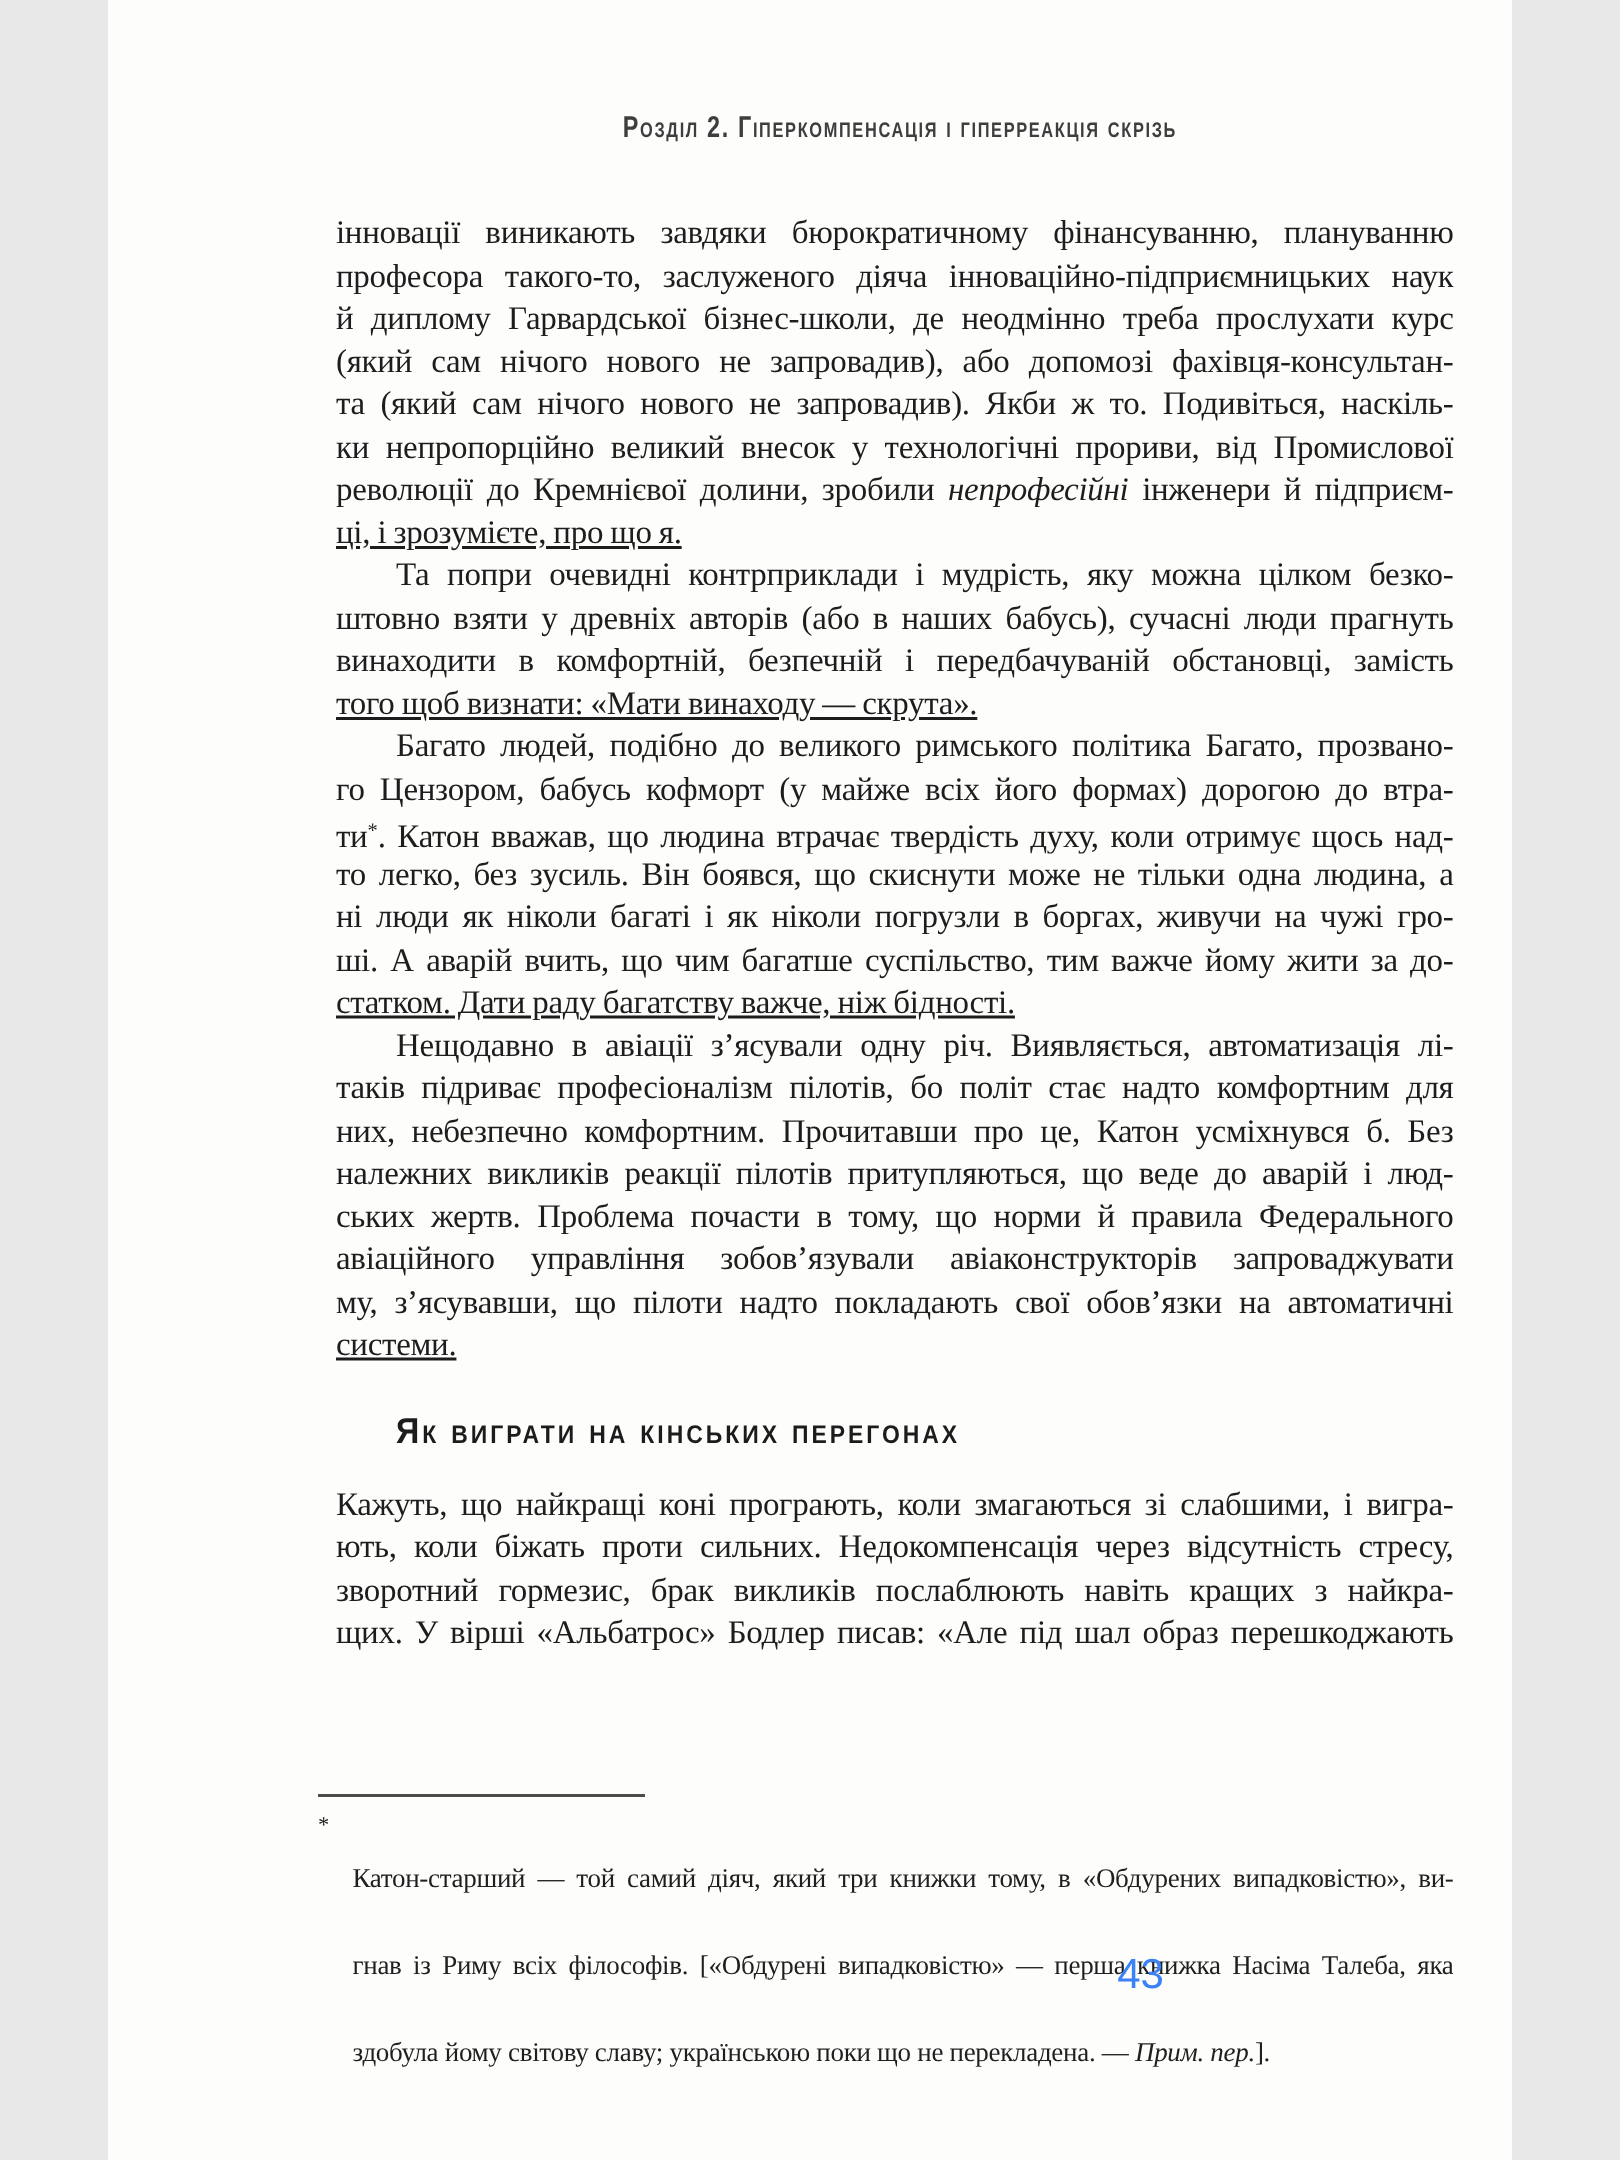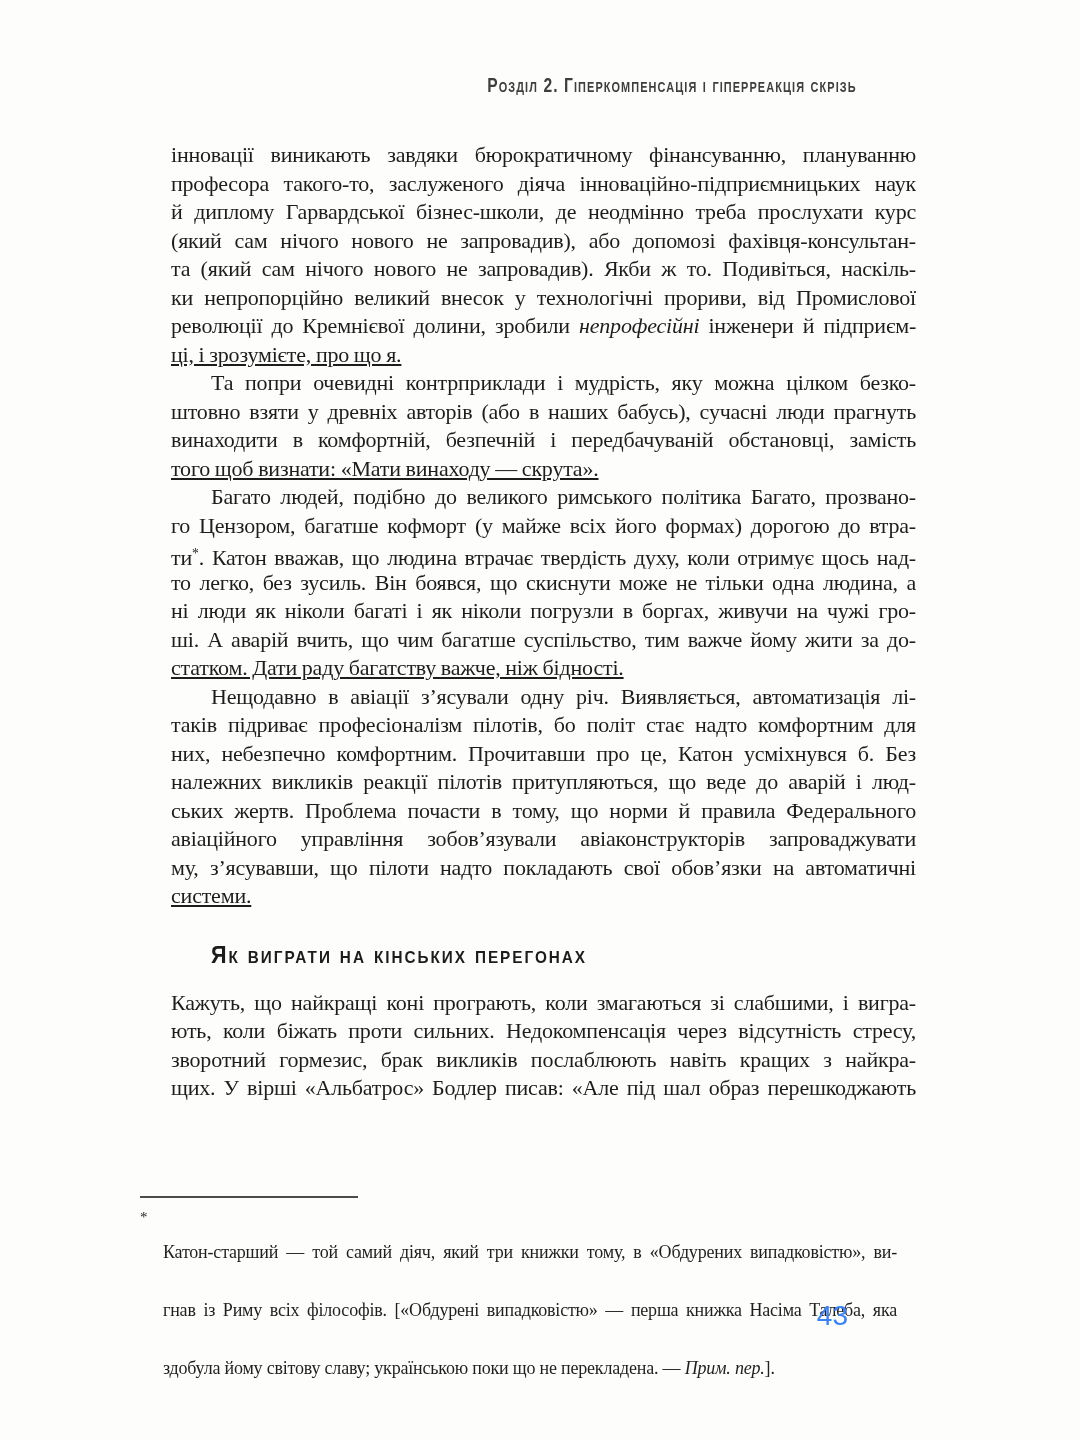--- a/index.html
+++ b/index.html
@@ -1,18 +1,18 @@
 <!DOCTYPE html>
 <html lang="uk"><head>
 <meta charset="utf-8">
 <style>
   html,body { margin:0; padding:0; background:#e8e8e8; }
   .page {
     position:relative;
-    width:1080px; height:1440px;
+    width:936px; height:1440px;
     margin:0 auto;
     background:#fdfdfc;
     font-family:"Liberation Serif", serif;
     color:#1d1d1d;
     overflow:hidden;
   }
 
   
   .running-header {
     position:absolute; top:74px; right:223px;
@@ -22,21 +22,20 @@
     letter-spacing:1.4px;
     color:#3e3e3e;
     white-space:nowrap;
     transform:scaleX(.78); transform-origin:100% 50%;
   }
 
   
   .body-column {
     position:absolute; left:152px; top:141px; width:745px;
     font-size:22px;
-    margin-left:19px;
   }
   .para { margin:0; }
   .line {
     height:28.5px; line-height:28.5px;
     text-align:justify; text-align-last:justify;
     letter-spacing:-0.2px; word-spacing:-0.5px;
     overflow:hidden;
   }
   .line.final { text-align-last:left;text-decoration:underline; }
   .line.indent { text-indent:40px; }
@@ -101,21 +100,21 @@
         <div class="line final">ці, і зрозумієте, про що я.</div>
       </div>
       <div class="para">
         <div class="line indent">Та попри очевидні контрприклади і мудрість, яку можна цілком безко-</div>
         <div class="line">штовно взяти у древніх авторів (або в наших бабусь), сучасні люди прагнуть</div>
         <div class="line">винаходити в комфортній, безпечній і передбачуваній обстановці, замість</div>
         <div class="line final">того щоб визнати: «Мати винаходу — скрута».</div>
       </div>
       <div class="para">
         <div class="line indent">Багато людей, подібно до великого римського політика Багато, прозвано-</div>
-        <div class="line">го Цензором, багатше кофморт (у майже всіх його формах) дорогою до втра-</div>
+        <div class="line">го Цензором, бабусь кофморт (у майже всіх його формах) дорогою до втра-</div>
         <div class="line">ти<span class="sup">*</span>. Катон вважав, що людина втрачає твердість духу, коли отримує щось над-</div>
         <div class="line">то легко, без зусиль. Він боявся, що скиснути може не тільки одна людина, а</div>
         <div class="line">ні люди як ніколи багаті і як ніколи погрузли в боргах, живучи на чужі гро-</div>
         <div class="line">ші. А аварій вчить, що чим багатше суспільство, тим важче йому жити за до-</div>
         <div class="line final">статком. Дати раду багатству важче, ніж бідності.</div>
       </div>
       <div class="para">
         <div class="line indent">Нещодавно в авіації з’ясували одну річ. Виявляється, автоматизація лі-</div>
         <div class="line">таків підриває професіоналізм пілотів, бо політ стає надто комфортним для</div>
         <div class="line">них, небезпечно комфортним. Прочитавши про це, Катон усміхнувся б. Без</div>

